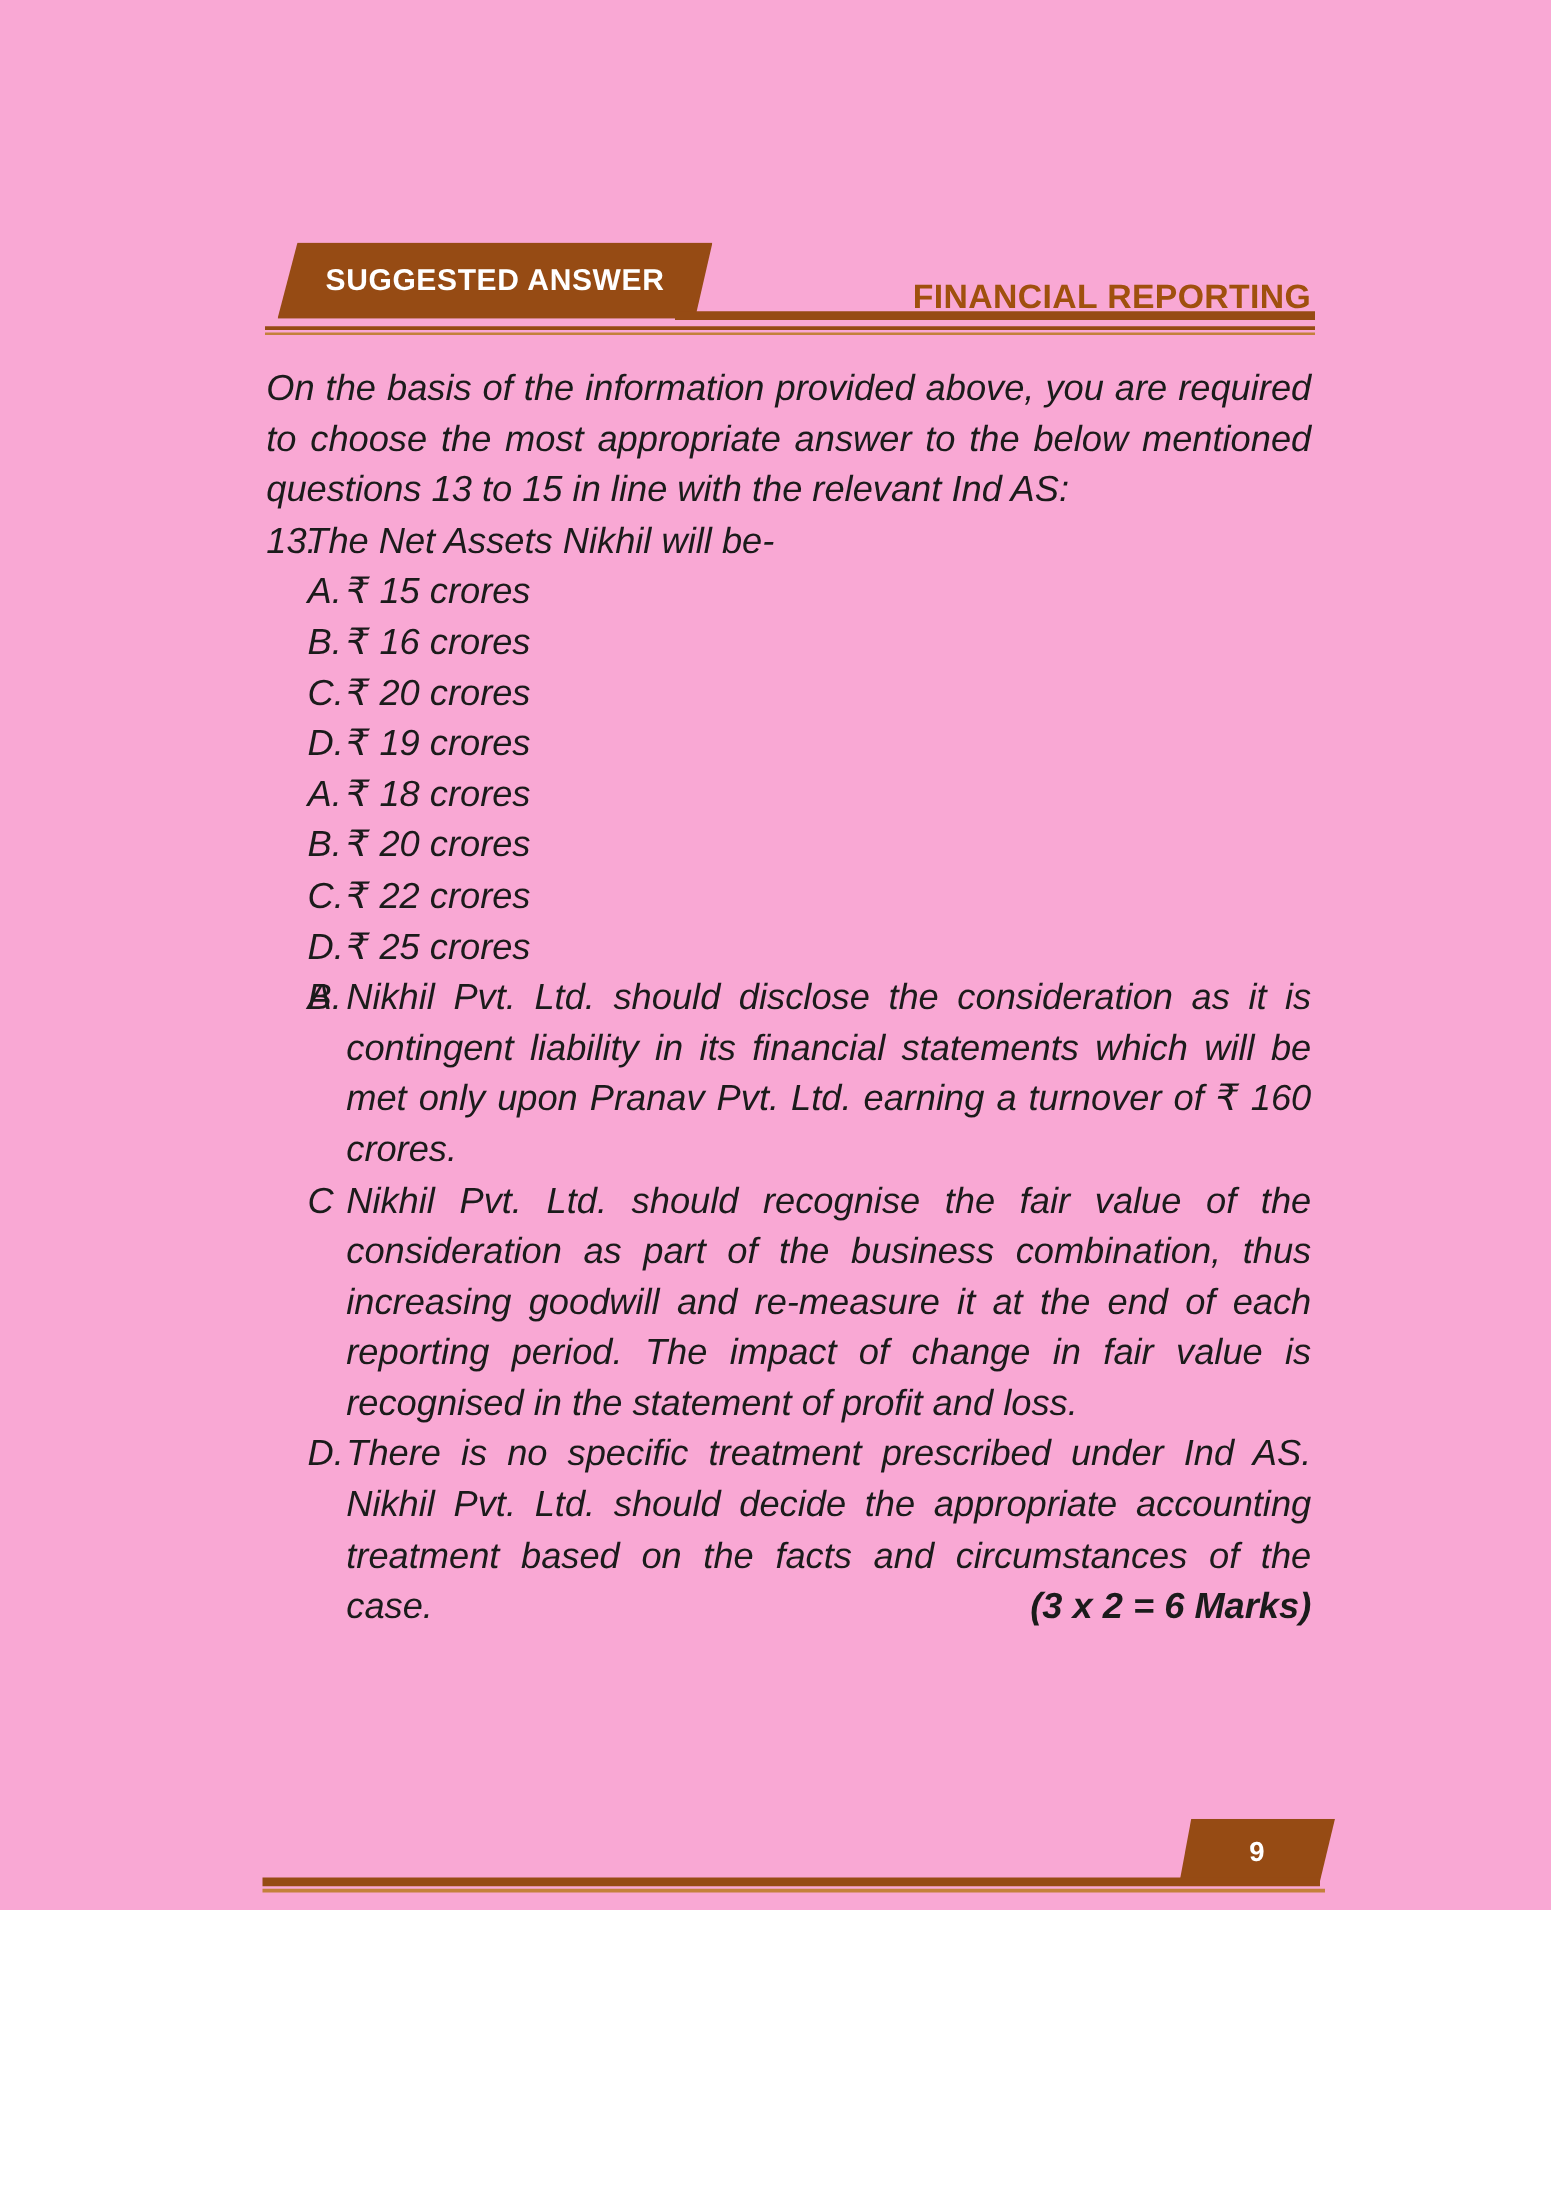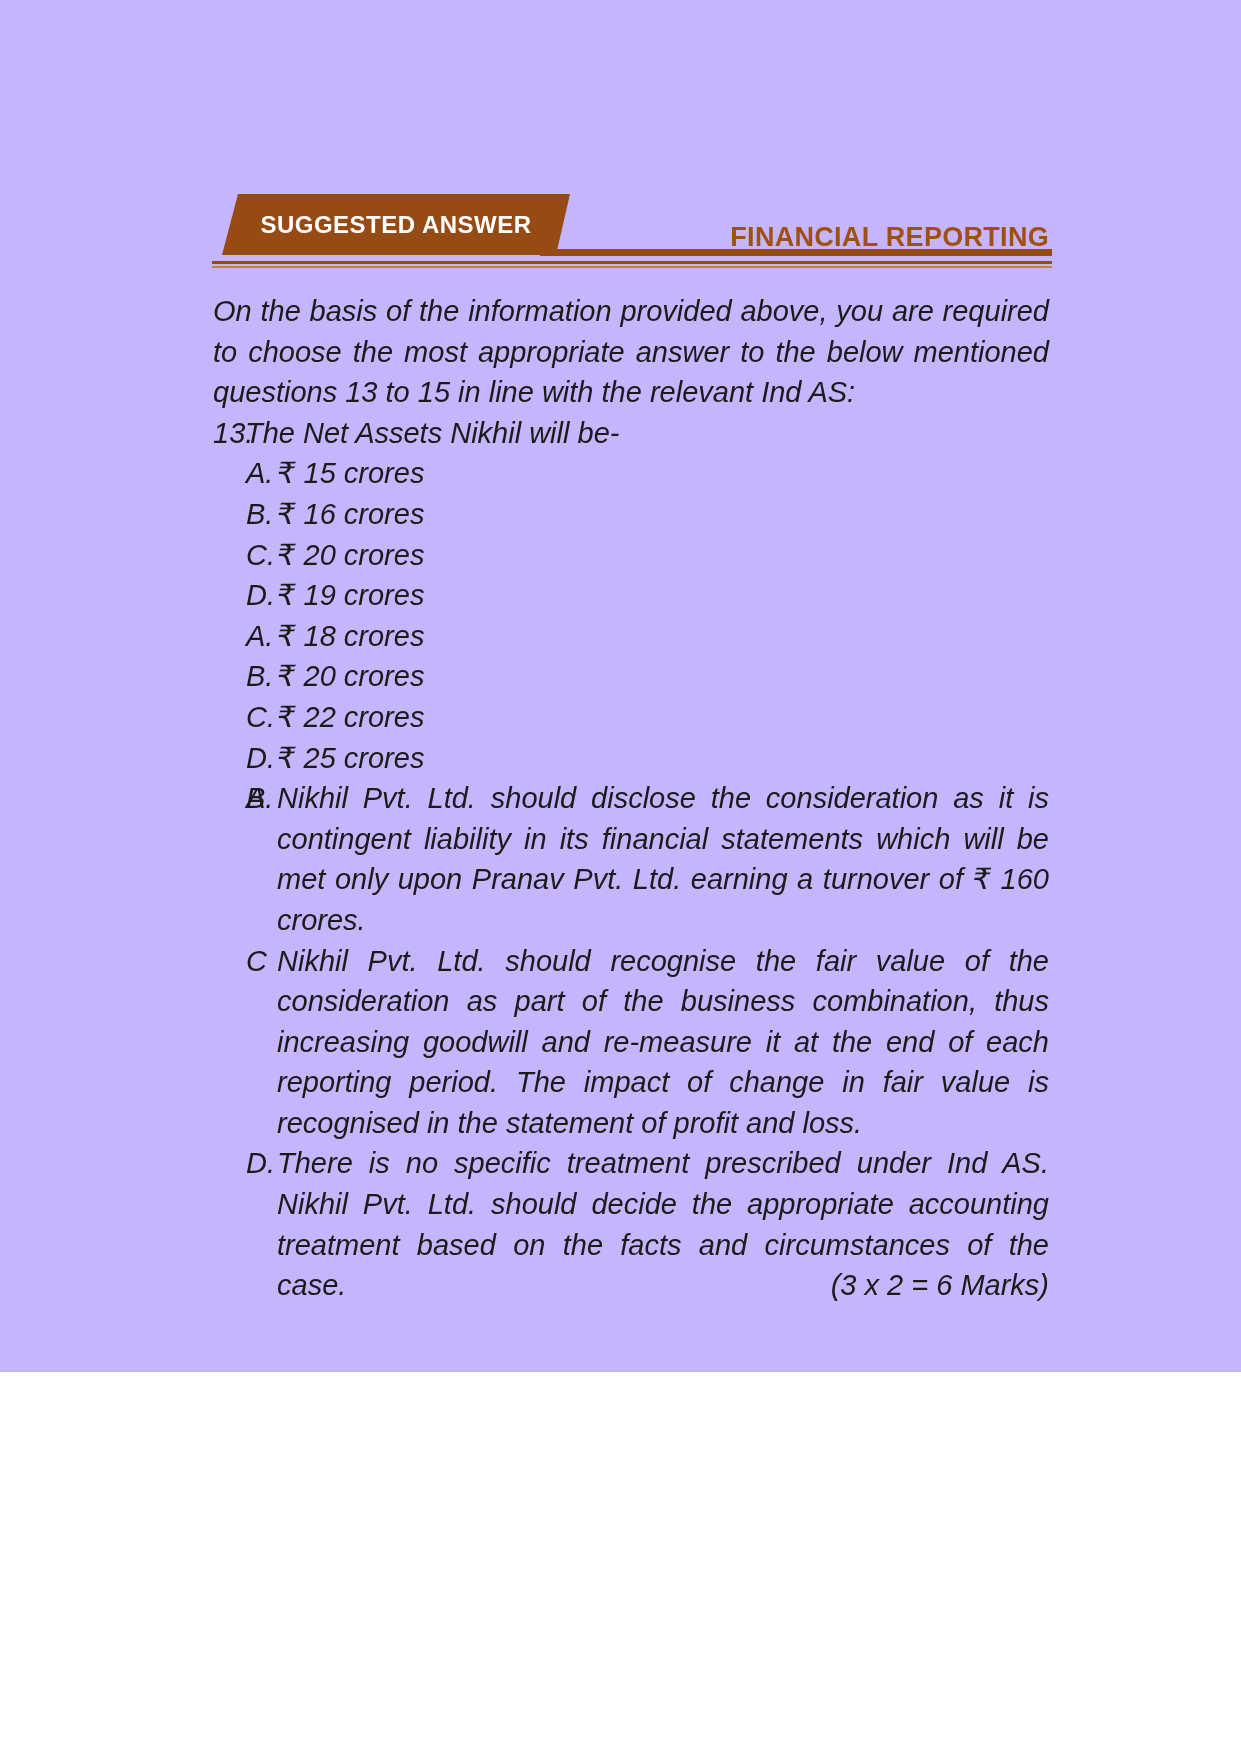--- a/index.html
+++ b/index.html
@@ -5,22 +5,22 @@
   :root{
     --brown:#964B14;
     --title-brown:#A0500E;
     --light-line:#C4803B;
     --ink:#1b1b1b;
   }
   html,body{margin:0;padding:0;background:#ffffff;}
   .page{
     position:relative;
     width:1241px;
-    height:1372px;
-    background:#c4b5fd;
+    height:1528px;
+    background:#f9a8d4;
     overflow:hidden;
     font-family:"Liberation Sans","DejaVu Sans",sans-serif;
   }
   
   .header-tab{
     position:absolute;
     left:222px;top:194px;width:348px;height:61px;
     background:var(--brown);
     clip-path:polygon(16px 0,100% 0,334px 100%,0 100%);
     display:flex;align-items:center;justify-content:center;
@@ -52,21 +52,21 @@
     font-style:italic;font-size:29px;line-height:40.6px;color:var(--ink);
   }
   .intro{text-align:justify;}
   .q-row{position:relative;padding-left:32px;text-align:justify;}
   .q-num{position:absolute;left:0;top:0;}
   .opt-row{position:relative;padding-left:64px;text-align:left;}
   .opt-row.long{text-align:justify;}
   .opt-label{position:absolute;left:33px;top:0;}
   .marks{
     position:absolute;right:0;bottom:0;
-    font-weight:normal;white-space:nowrap;
+    font-weight:bold;white-space:nowrap;
   }
   
   .footer-bar{
     position:absolute;left:210px;top:1502px;width:846px;height:7px;
     background:var(--brown);
   }
   .footer-rule-light{
     position:absolute;left:210px;top:1511px;width:850px;height:2.5px;
     background:var(--light-line);
   }

